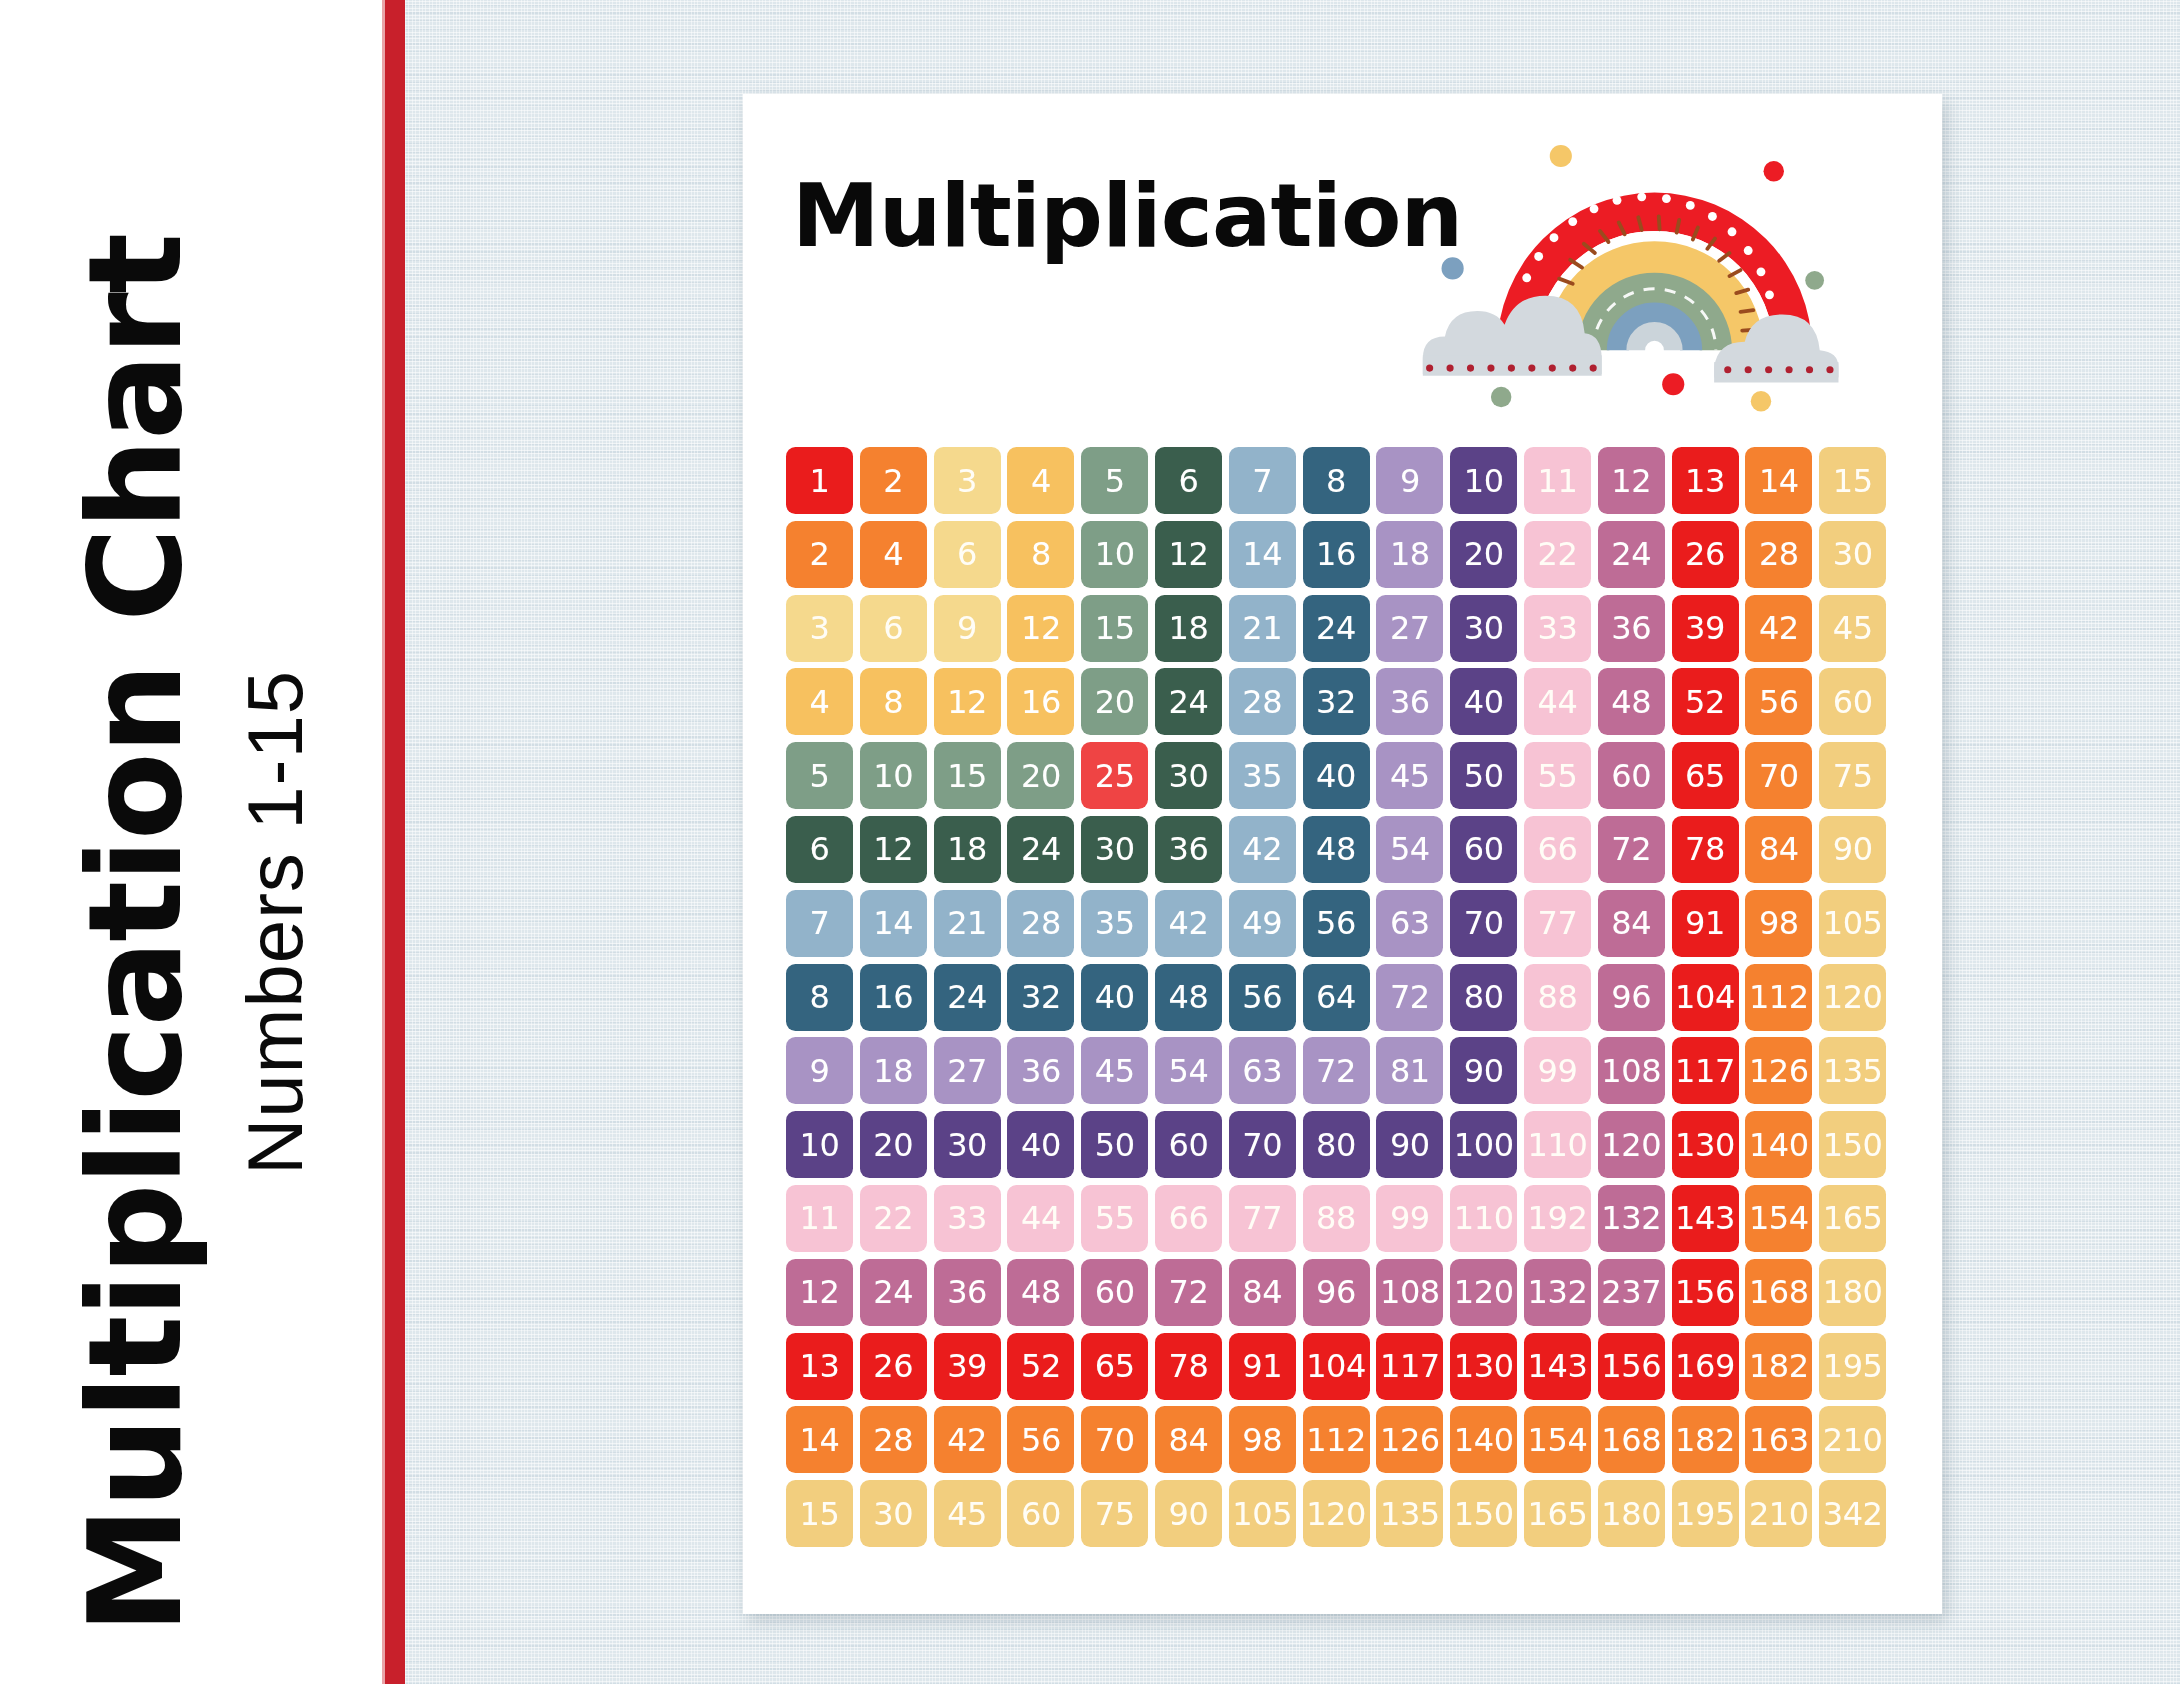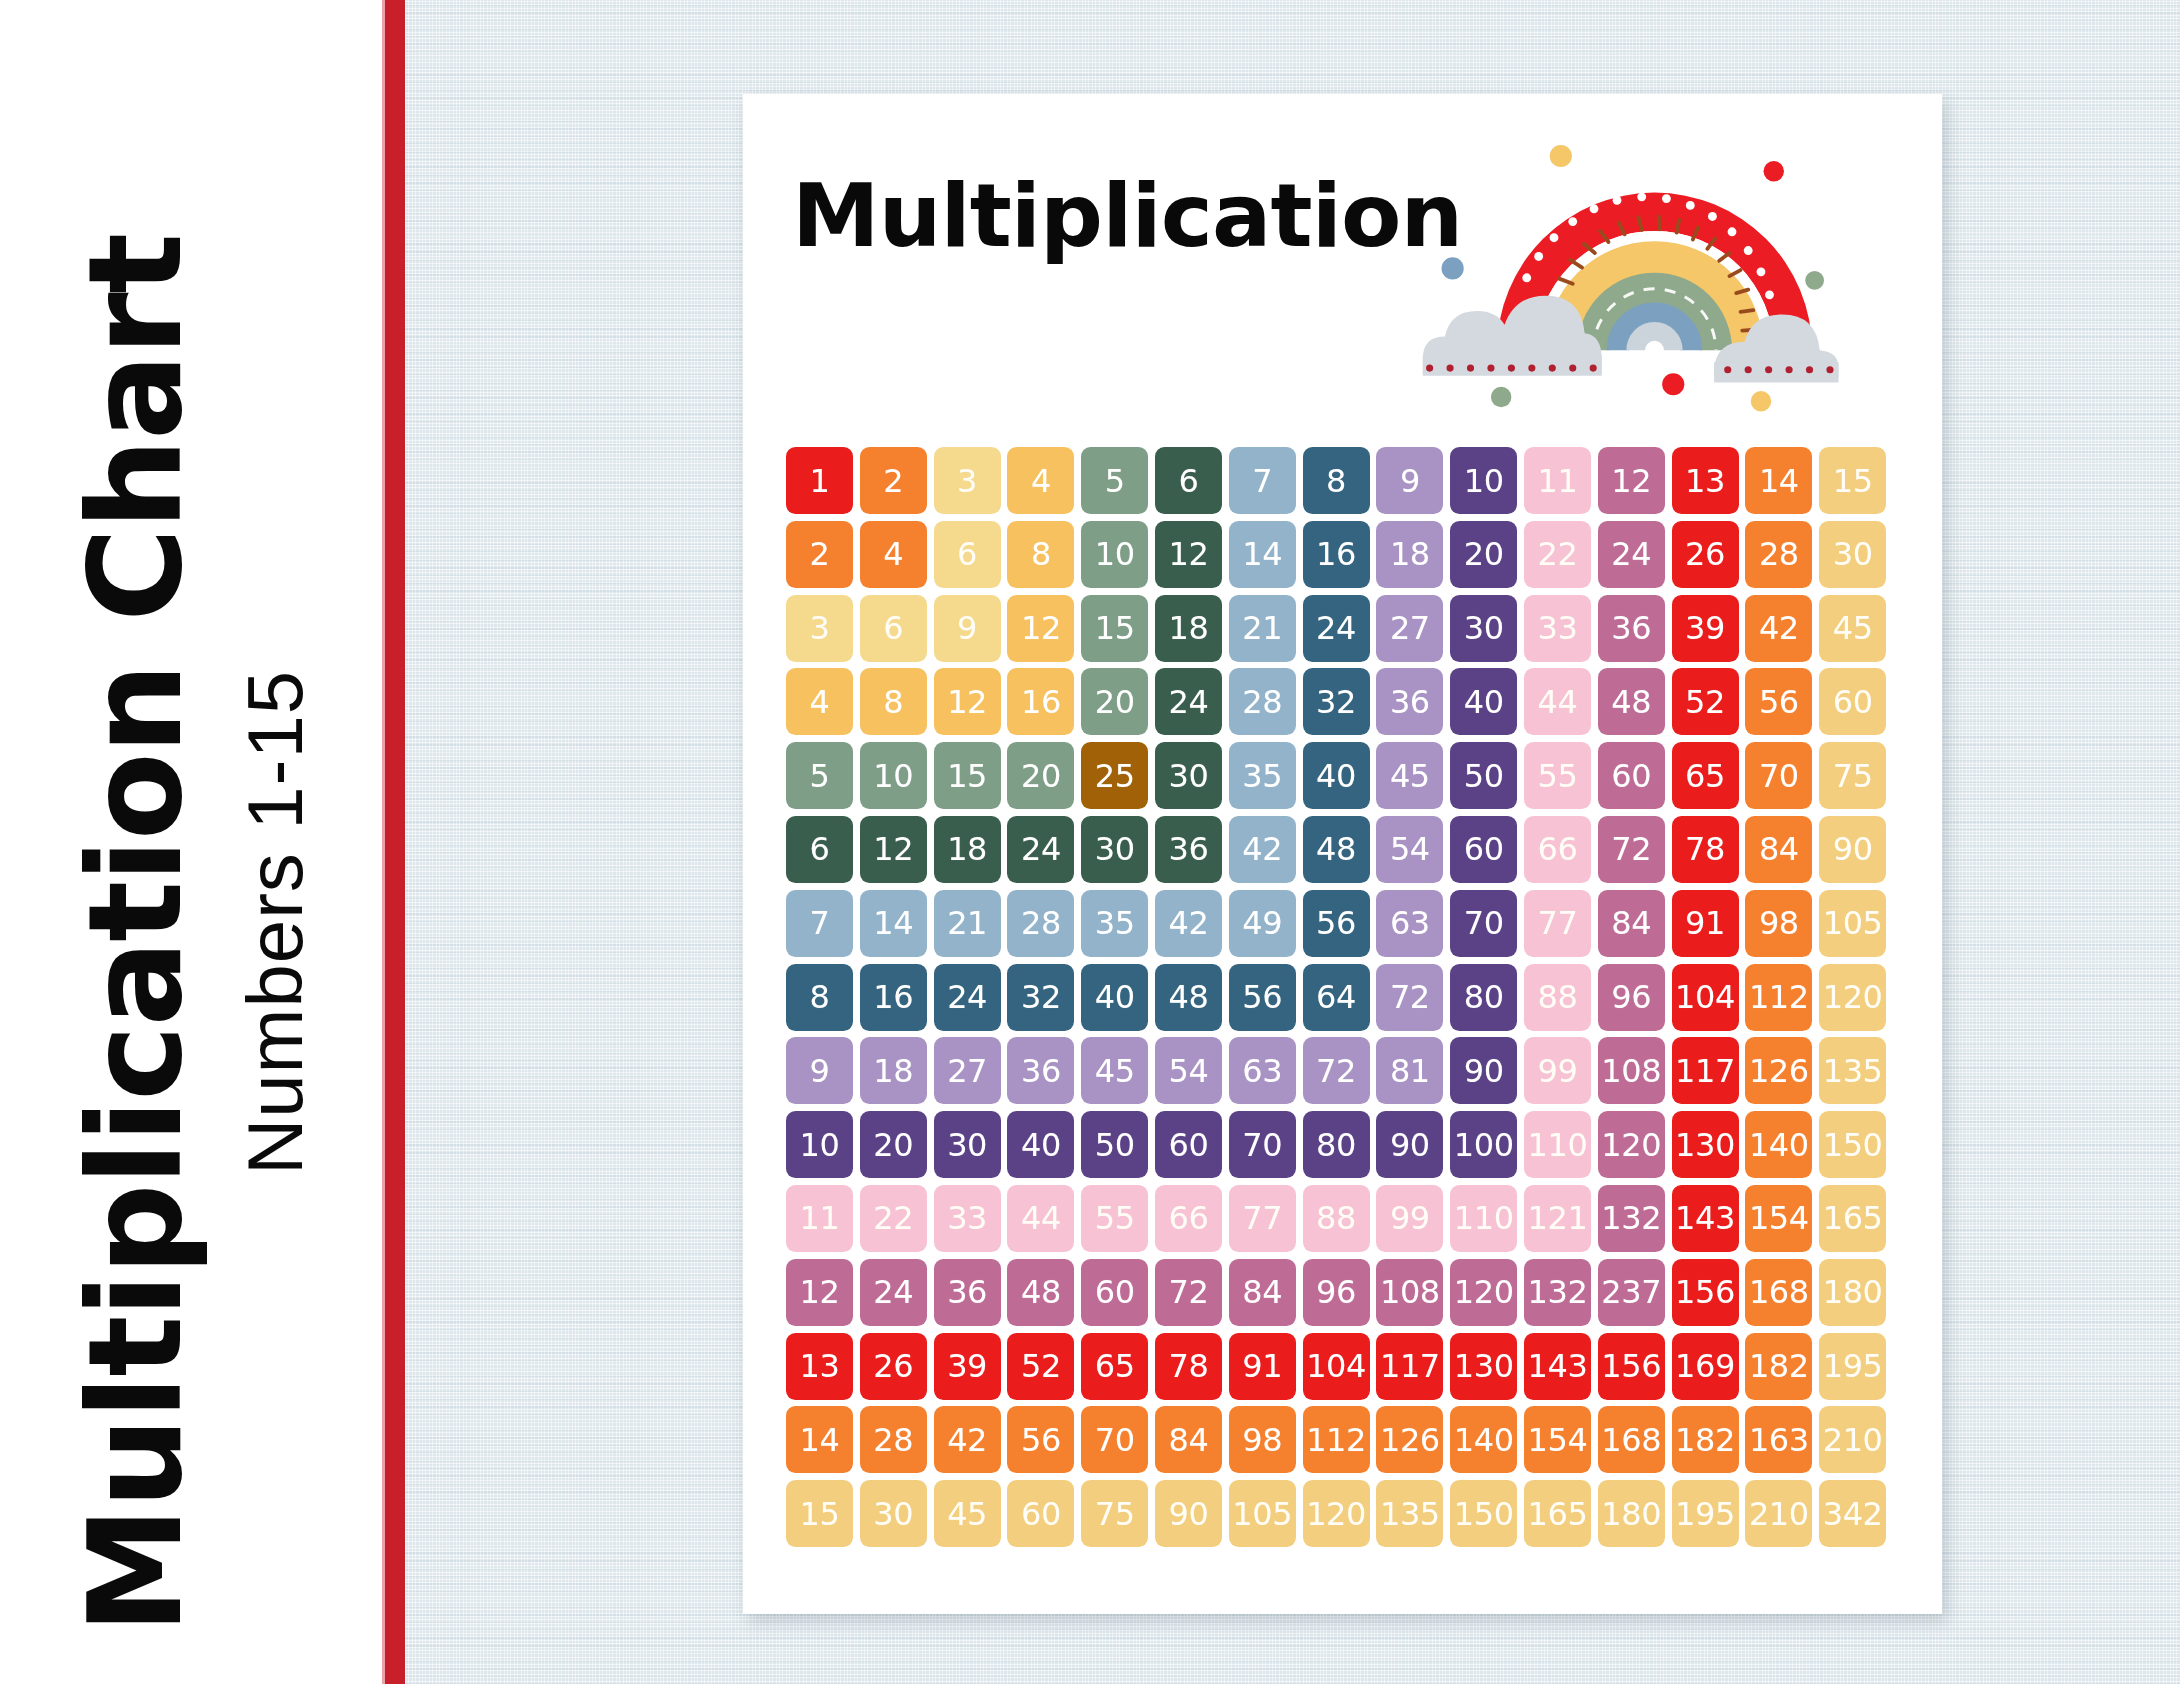--- a/index.html
+++ b/index.html
@@ -328,21 +328,21 @@
       <div class="grid-cell" style="background: rgb(91, 66, 135);">40</div>
       <div class="grid-cell pale" style="background: rgb(247, 195, 212);">44</div>
       <div class="grid-cell" style="background: rgb(190, 108, 150);">48</div>
       <div class="grid-cell" style="background: rgb(234, 28, 28);">52</div>
       <div class="grid-cell" style="background: rgb(245, 129, 47);">56</div>
       <div class="grid-cell pale" style="background: rgb(242, 206, 126);">60</div>
       <div class="grid-cell" style="background: rgb(126, 158, 135);">5</div>
       <div class="grid-cell" style="background: rgb(126, 158, 135);">10</div>
       <div class="grid-cell" style="background: rgb(126, 158, 135);">15</div>
       <div class="grid-cell" style="background: rgb(126, 158, 135);">20</div>
-      <div class="grid-cell" style="background: #a16207;">25</div>
+      <div class="grid-cell" style="background: #ef4444;">25</div>
       <div class="grid-cell" style="background: rgb(58, 94, 77);">30</div>
       <div class="grid-cell" style="background: rgb(146, 179, 202);">35</div>
       <div class="grid-cell" style="background: rgb(52, 100, 127);">40</div>
       <div class="grid-cell" style="background: rgb(168, 147, 196);">45</div>
       <div class="grid-cell" style="background: rgb(91, 66, 135);">50</div>
       <div class="grid-cell pale" style="background: rgb(247, 195, 212);">55</div>
       <div class="grid-cell" style="background: rgb(190, 108, 150);">60</div>
       <div class="grid-cell" style="background: rgb(234, 28, 28);">65</div>
       <div class="grid-cell" style="background: rgb(245, 129, 47);">70</div>
       <div class="grid-cell pale" style="background: rgb(242, 206, 126);">75</div>
@@ -424,21 +424,21 @@
       <div class="grid-cell pale" style="background: rgb(247, 195, 212);">11</div>
       <div class="grid-cell pale" style="background: rgb(247, 195, 212);">22</div>
       <div class="grid-cell pale" style="background: rgb(247, 195, 212);">33</div>
       <div class="grid-cell pale" style="background: rgb(247, 195, 212);">44</div>
       <div class="grid-cell pale" style="background: rgb(247, 195, 212);">55</div>
       <div class="grid-cell pale" style="background: rgb(247, 195, 212);">66</div>
       <div class="grid-cell pale" style="background: rgb(247, 195, 212);">77</div>
       <div class="grid-cell pale" style="background: rgb(247, 195, 212);">88</div>
       <div class="grid-cell pale" style="background: rgb(247, 195, 212);">99</div>
       <div class="grid-cell pale" style="background: rgb(247, 195, 212);">110</div>
-      <div class="grid-cell pale" style="background: rgb(247, 195, 212);">121</div>
+      <div class="grid-cell pale" style="background: rgb(247, 195, 212);">192</div>
       <div class="grid-cell" style="background: rgb(190, 108, 150);">132</div>
       <div class="grid-cell" style="background: rgb(234, 28, 28);">143</div>
       <div class="grid-cell" style="background: rgb(245, 129, 47);">154</div>
       <div class="grid-cell pale" style="background: rgb(242, 206, 126);">165</div>
       <div class="grid-cell" style="background: rgb(190, 108, 150);">12</div>
       <div class="grid-cell" style="background: rgb(190, 108, 150);">24</div>
       <div class="grid-cell" style="background: rgb(190, 108, 150);">36</div>
       <div class="grid-cell" style="background: rgb(190, 108, 150);">48</div>
       <div class="grid-cell" style="background: rgb(190, 108, 150);">60</div>
       <div class="grid-cell" style="background: rgb(190, 108, 150);">72</div>

